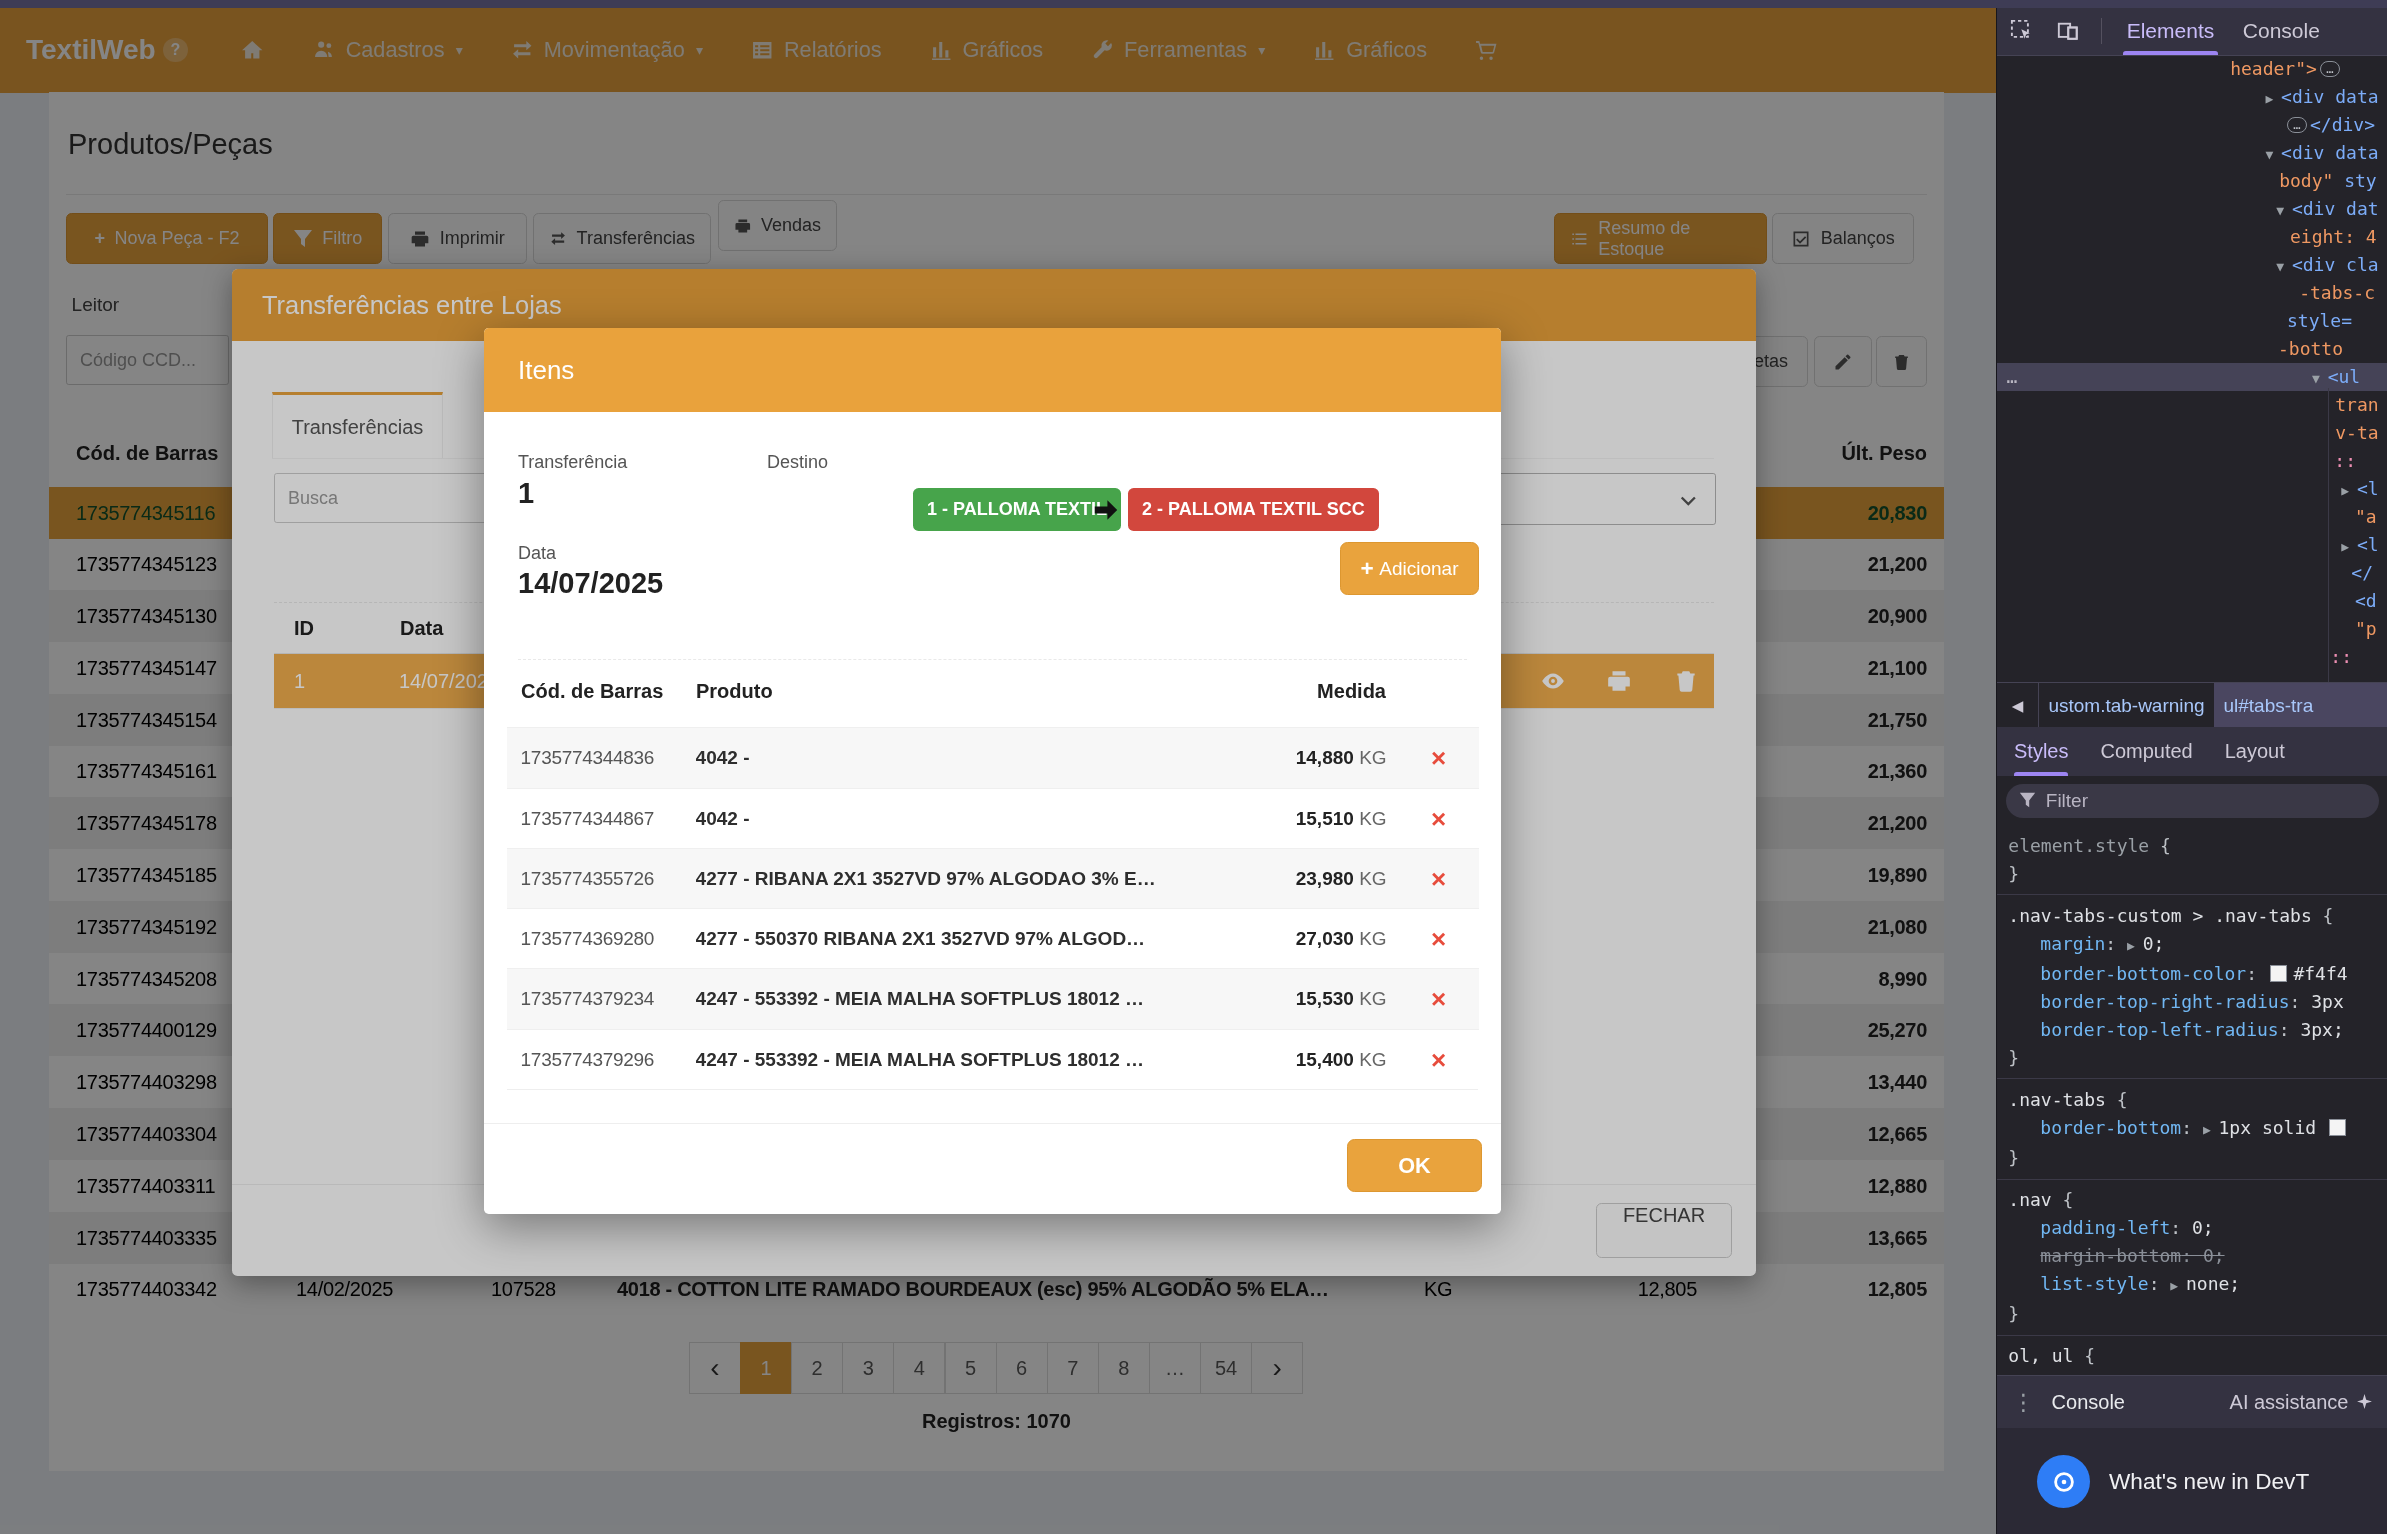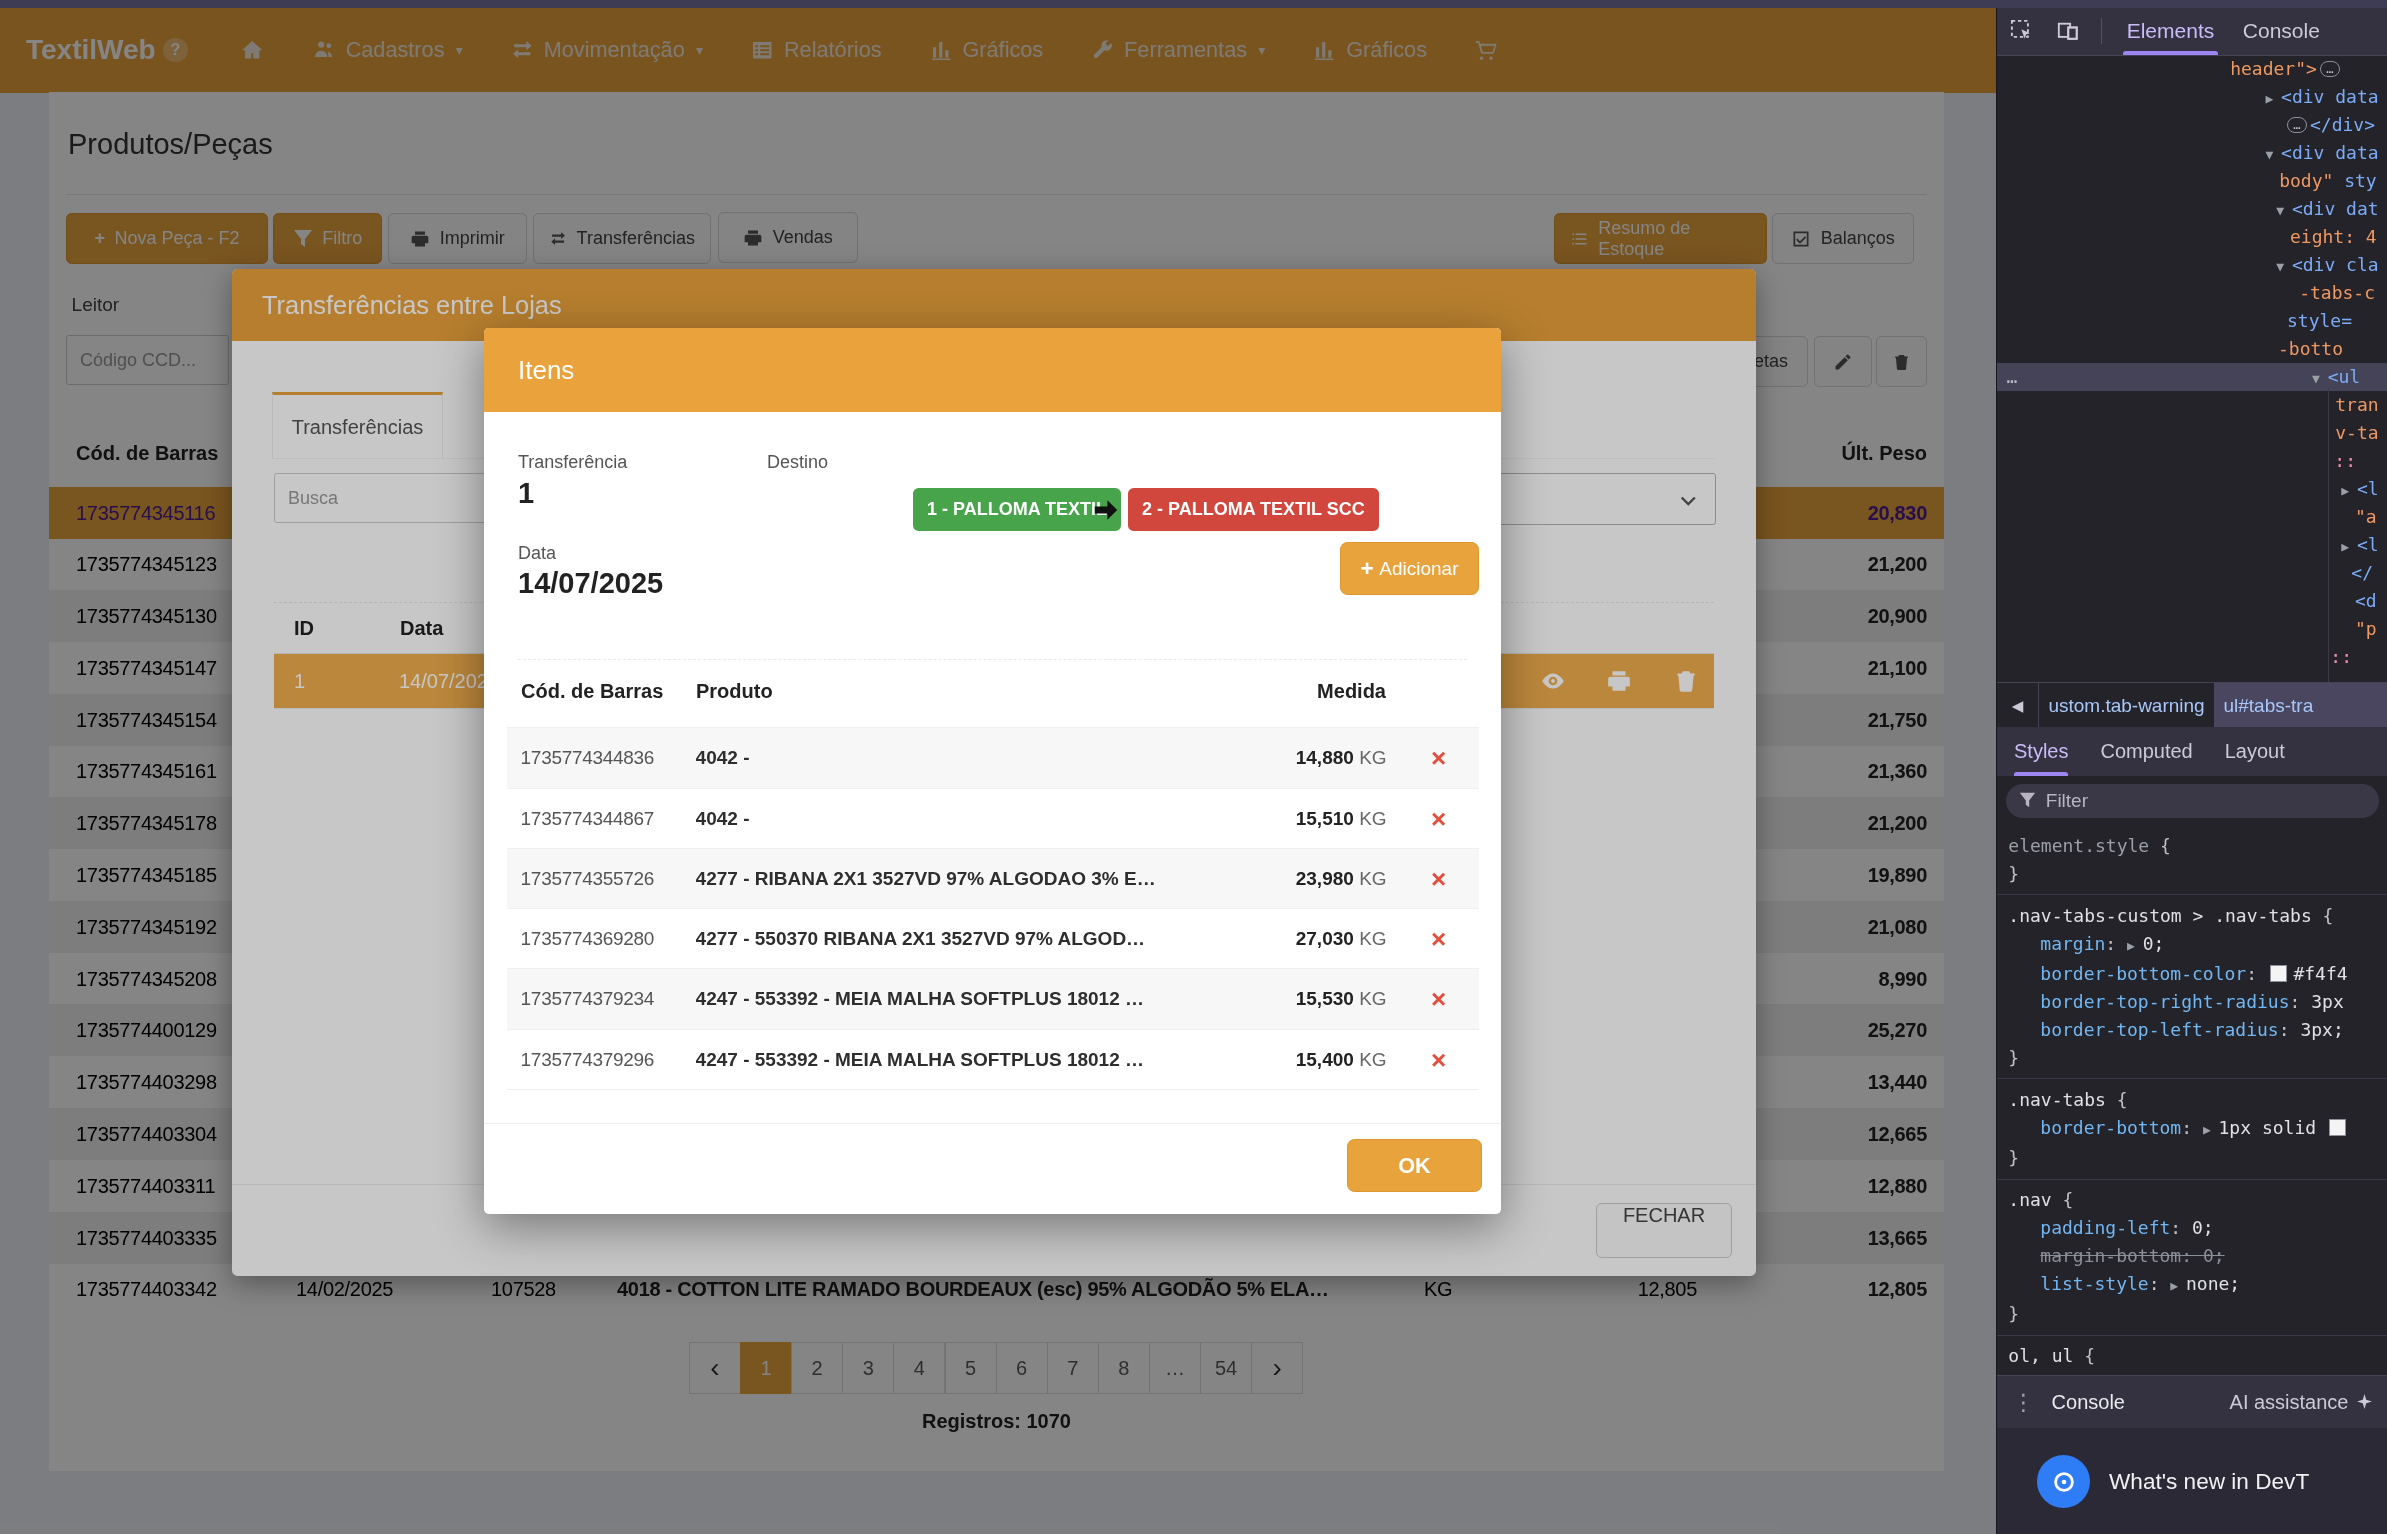--- a/index.html
+++ b/index.html
@@ -32,21 +32,21 @@
   .btn.warn svg{fill:#fff}
   .field-label{position:absolute;font-size:19px;color:#444}
   .tinput{position:absolute;height:50px;box-sizing:border-box;border:0.9px solid #ccc;border-radius:2.8px;
           font-size:18px;padding:0 13px;color:#333;background:#fff;font-family:"Liberation Sans",sans-serif}
   .tinput::placeholder{color:#999}
   .thead{position:absolute;font-size:20px;font-weight:bold;color:#222}
   .srow{position:absolute;left:0;width:1895px;height:52px;color:#333}
   .srow.alt{background:#f1f1f1}
   .srow.sel{background:#e9a33d;color:#fff}
   .scell{position:absolute;top:50%;transform:translateY(-50%);font-size:20px;letter-spacing:-0.3px;color:#000000;white-space:nowrap}
-  .srow.sel .scell{color:#4c1d95}
+  .srow.sel .scell{color:#14532d}
   .bc{left:27px}
   .wt{right:17px;font-weight:bold;color:#222}
   .c-date{left:247px}.c-code{left:442px}
   .c-prod{left:568px;font-weight:bold;color:#222;max-width:782px;overflow:hidden;text-overflow:ellipsis}
   .c-unit{left:1375px}.c-w1{right:247px}
   .pg{position:absolute;left:0;right:0;top:1250px;display:flex;justify-content:center}
   .pbtn{min-width:52px;height:52px;line-height:50px;box-sizing:border-box;border:0.9px solid #ddd;background:#fff;
         color:#5a5a5a;font-size:20px;text-align:center;margin-left:-0.9px;padding:0 9.4px;cursor:pointer}
   .pbtn.pchev{font-size:28px;color:#333}
   .pbtn.active{background:#e9a33d;border-color:#e9a33d;color:#fff}
@@ -252,21 +252,21 @@
           <path d="M6 3h12v4H6zM4 8h16a2 2 0 0 1 2 2v7h-4v4H6v-4H2v-7a2 2 0 0 1 2-2zm4 7h8v4H8z"></path>
         </svg>
       <span>Imprimir</span>
     </div>
     <div class="btn" style="left:484px;top:121px;width:178px">
       <svg viewBox="0 0 24 24">
           <path d="M4 8h12V5l5 4.5-5 4.5v-3H4zM20 16H8v-3l-5 4.5L8 22v-3h12z" transform="translate(0 -2)"></path>
         </svg>
       <span>Transferências</span>
     </div>
-    <div class="btn" style="left:669px;top:120px;width:140px">
+    <div class="btn" style="left:669px;top:108px;width:119px">
       <svg viewBox="0 0 24 24">
           <path d="M6 3h12v4H6zM4 8h16a2 2 0 0 1 2 2v7h-4v4H6v-4H2v-7a2 2 0 0 1 2-2zm4 7h8v4H8z"></path>
         </svg>
       <span>Vendas</span>
     </div>
     <div class="btn warn" style="left:1505px;top:121px;width:213px">
       <svg viewBox="0 0 24 24">
           <path d="M3 5h2v2H3zm4 0h14v2H7zM3 11h2v2H3zm4 0h14v2H7zM3 17h2v2H3zm4 0h14v2H7z"></path>
         </svg>
       <span>Resumo de Estoque</span>

